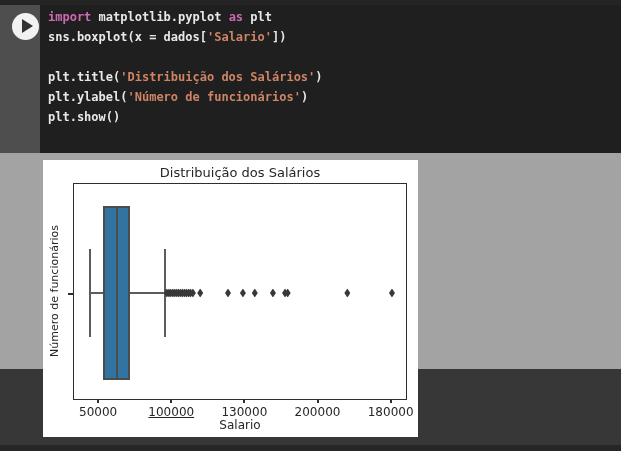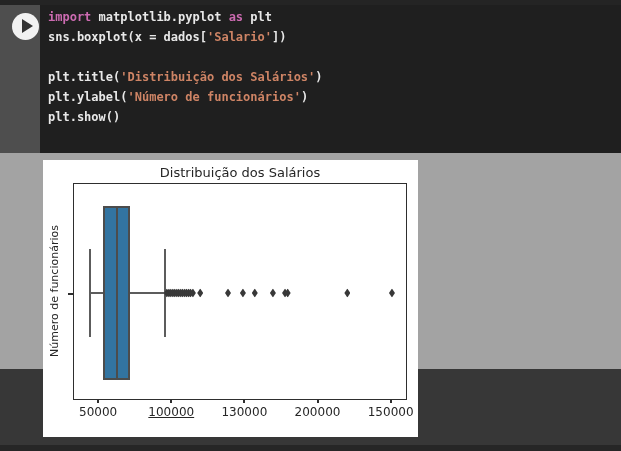--- a/index.html
+++ b/index.html
@@ -72,21 +72,21 @@
       <div class="axes" id="axes">
           <div class="xtick-mark" style="left: 7.26872%;"></div>
           <div class="xtick-label" style="left: 7.26872%;">50000</div>
           <div class="xtick-mark" style="left: 29.2952%;"></div>
           <div class="xtick-label" style="left: 29.2952%; text-decoration: underline;">100000</div>
           <div class="xtick-mark" style="left: 51.3216%;"></div>
           <div class="xtick-label" style="left: 51.3216%;">130000</div>
           <div class="xtick-mark" style="left: 73.348%;"></div>
           <div class="xtick-label" style="left: 73.348%;">200000</div>
           <div class="xtick-mark" style="left: 95.3744%;"></div>
-          <div class="xtick-label" style="left: 95.3744%;">150000</div>
+          <div class="xtick-label" style="left: 95.3744%;">180000</div>
           <div class="whisker-line" style="left: 4.75771%; width: 4.05286%; background: rgb(92, 92, 92);"></div>
           <div class="whisker-line" style="left: 16.7401%; width: 10.793%; background: rgb(92, 92, 92);"></div>
           <div class="whisker-cap" style="left: 4.75771%; background: rgb(92, 92, 92);"></div>
           <div class="whisker-cap" style="left: 27.533%; background: rgb(92, 92, 92);"></div>
           <div class="bp-box" style="left: 8.81057%; width: 7.92952%; background: rgb(50, 116, 161); border-color: rgb(76, 76, 76);"></div>
           <div class="median-line" style="left: 12.8634%; background: rgb(76, 76, 76);"></div>
           <div class="outlier" style="left: 27.9736%; background: rgb(56, 56, 56);"></div>
           <div class="outlier" style="left: 28.5903%; background: rgb(56, 56, 56);"></div>
           <div class="outlier" style="left: 29.163%; background: rgb(56, 56, 56);"></div>
           <div class="outlier" style="left: 29.7797%; background: rgb(56, 56, 56);"></div>
@@ -103,17 +103,18 @@
           <div class="outlier" style="left: 38.0176%; background: rgb(56, 56, 56);"></div>
           <div class="outlier" style="left: 46.3877%; background: rgb(56, 56, 56);"></div>
           <div class="outlier" style="left: 50.8811%; background: rgb(56, 56, 56);"></div>
           <div class="outlier" style="left: 54.4493%; background: rgb(56, 56, 56);"></div>
           <div class="outlier" style="left: 59.9119%; background: rgb(56, 56, 56);"></div>
           <div class="outlier" style="left: 63.5683%; background: rgb(56, 56, 56);"></div>
           <div class="outlier" style="left: 64.3612%; background: rgb(56, 56, 56);"></div>
           <div class="outlier" style="left: 82.3348%; background: rgb(56, 56, 56);"></div>
           <div class="outlier" style="left: 95.7709%; background: rgb(56, 56, 56);"></div>
         </div>
+      <div class="xlabel">Salario</div>
     </div>
   </div>
 
   <div class="bottom-strip"></div>
 </div>
 
 </body></html>

